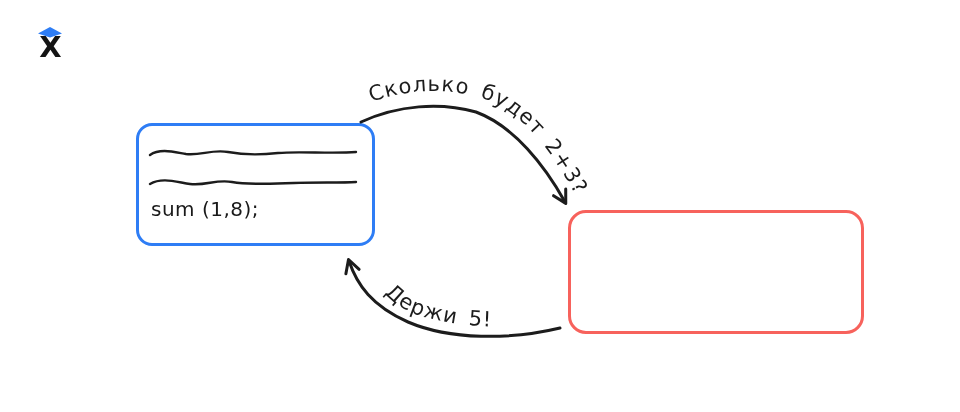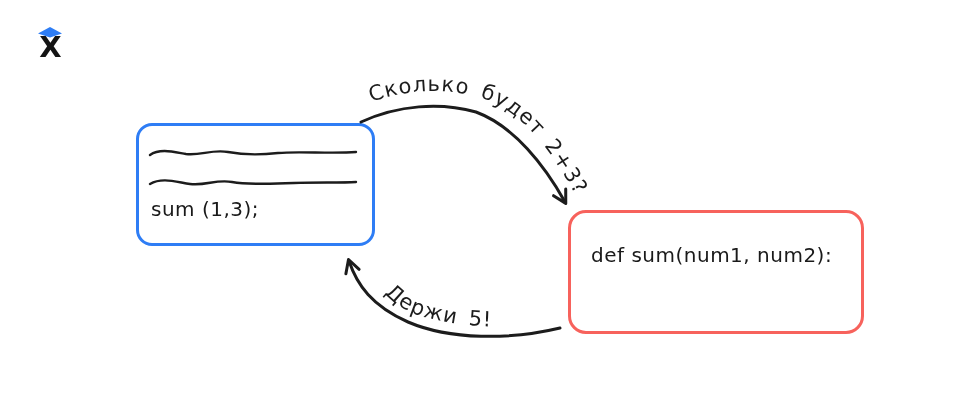--- a/index.html
+++ b/index.html
@@ -96,25 +96,24 @@
 <div class="canvas">
 
   <div class="logo">
     <svg width="24" height="11" viewBox="0 0 24 11">
       <polygon points="0,6.5 12,0 24,6.5 12,10.5" fill="#2e7df5"></polygon>
     </svg>
     <div class="logo-x">X</div>
   </div>
 
   <div class="box caller-box">
-    <div class="hand-text caller-code">sum (1,3);</div>
+    <div class="hand-text caller-code">sum (1,8);</div>
   </div>
 
   <div class="box function-box">
-    <div class="hand-text code-line">def sum(num1, num2):</div>
   </div>
 
   <svg class="overlay" width="960" height="412" viewBox="0 0 960 412">
     <defs>
       <marker id="arrowhead" viewBox="0 0 12 12" refX="9" refY="6" markerWidth="19" markerHeight="19" markerUnits="userSpaceOnUse" orient="auto">
         <path d="M2,1.6 L10,6 L2,10.4" fill="none" stroke="#1c1c1c" stroke-width="1.9" stroke-linecap="round" stroke-linejoin="round"></path>
       </marker>
     </defs>
 
     <path class="ink squiggle" d="M150,155 C160,148 174,152 186,154 C200,156 212,149 228,152 C244,155 260,155 278,153 C298,151 332,154 356,152"></path>

